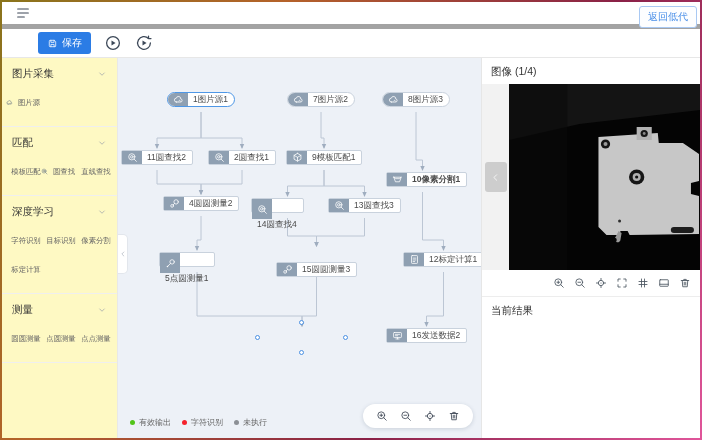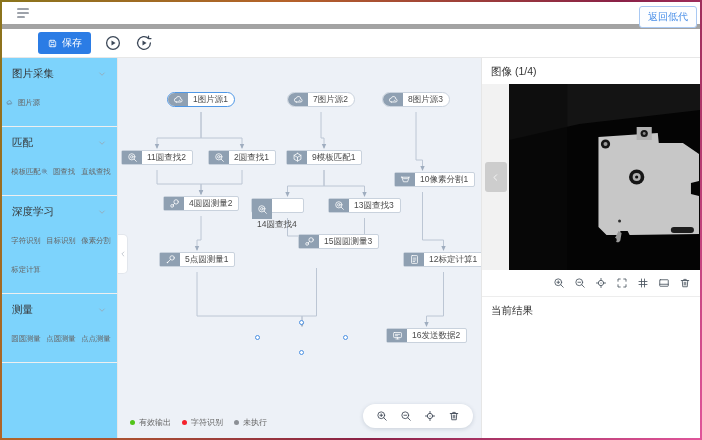--- a/index.html
+++ b/index.html
@@ -20,21 +20,21 @@
 
   
   .toolbar{ height:29px; flex:0 0 29px; border-bottom:1px solid #e7e7e7; display:flex; align-items:center; gap:13px; padding-left:36px; background:#fff; }
   .save-btn{ display:flex; align-items:center; gap:4px; background:#2b7ce5; color:#fff; font-size:10px; border:none; border-radius:3px; padding:4px 9px; cursor:pointer; }
   .save-btn .icon{ width:11px; height:11px; color:#fff; }
   .circle-btn{ width:18px; height:18px; color:#3c4858; background:#fff; border:none; cursor:pointer; }
 
   .main{ flex:1; display:flex; min-height:0; }
 
   
-  .sidebar{ width:116px; flex:0 0 116px; border-right:1px solid #e8e8e8; background:#7dd3fc; overflow:hidden; }
+  .sidebar{ width:116px; flex:0 0 116px; border-right:1px solid #e8e8e8; background:#fef9c3; overflow:hidden; }
   .sb-sec{ padding:7px 0 6px 0; }
   .sb-sec + .sb-sec{ border-top:1px solid #efefef; }
   .sb-head{ display:flex; align-items:center; justify-content:space-between; padding:2px 10px 6px 10px; cursor:pointer; }
   .sb-title{ font-size:10.5px; color:#333; }
   .sb-chev{ width:10px; height:10px; color:#9aa0a8; }
   .sb-items{ display:flex; flex-wrap:wrap; padding:2px 4px; }
   .sb-item{ width:35px; display:flex; flex-direction:row; align-items:center; gap:4px; margin:4px 0 6px 0; cursor:pointer; }
   .sb-icon{ width:19px; height:19px; color:#5f6e80; }
   .sb-label{ font-size:8px; color:#666; white-space:nowrap; transform:scale(.92); }
 
@@ -392,21 +392,21 @@
         </div>
         <div class="node" style="left: 168px; top: 92px;">
           <span class="nicon icon">
             <svg viewBox="0 0 24 24" fill="none" stroke="currentColor" stroke-width="1.7" stroke-linecap="round" stroke-linejoin="round">
               <path d="M12 3l7.5 4.3v8.4L12 20l-7.5-4.3V7.3L12 3z"></path>
               <path d="M4.5 7.3L12 11.6l7.5-4.3M12 11.6V20"></path>
             </svg>
           </span>
           <span class="nlabel">9模板匹配1</span>
         </div>
-        <div class="node" style="left: 276px; top: 114px;">
+        <div class="node" style="left: 268px; top: 114px; font-weight: bold;">
           <span class="nicon icon">
             <svg viewBox="0 0 24 24" fill="none" stroke="currentColor" stroke-width="1.7" stroke-linecap="round" stroke-linejoin="round">
               <path d="M4 7h16l-3.5 10h-9L4 7z"></path>
               <path d="M4 7l4 3.2h8L20 7"></path>
             </svg>
           </span>
           <span class="nlabel">10像素分割1</span>
         </div>
         <div class="node" style="left: 45px; top: 138px;">
           <span class="nicon icon">
@@ -431,31 +431,31 @@
         <div class="node" style="left: 210px; top: 140px;">
           <span class="nicon icon">
             <svg viewBox="0 0 24 24" fill="none" stroke="currentColor" stroke-width="1.7" stroke-linecap="round" stroke-linejoin="round">
               <circle cx="10.5" cy="10.5" r="6.8"></circle>
               <circle cx="10.5" cy="10.5" r="2.8"></circle>
               <path d="M15.5 15.5l5 5"></path>
             </svg>
           </span>
           <span class="nlabel">13圆查找3</span>
         </div>
-        <div class="node" style="left: 41px; top: 194px;">
+        <div class="node" style="left: 41px; top: 194px; flex-direction: column;">
           <span class="nicon icon">
             <svg viewBox="0 0 24 24" fill="none" stroke="currentColor" stroke-width="1.7" stroke-linecap="round" stroke-linejoin="round">
               <circle cx="15.5" cy="8.5" r="4.8"></circle>
               <path d="M12 12l-5.5 5.5"></path>
               <circle cx="5.4" cy="18.6" r="1.7" fill="currentColor" stroke="none"></circle>
             </svg>
           </span>
           <span class="nlabel">5点圆测量1</span>
         </div>
-        <div class="node" style="left: 158px; top: 176px; margin-left: 22px;">
+        <div class="node" style="left: 158px; top: 204px;">
           <span class="nicon icon">
             <svg viewBox="0 0 24 24" fill="none" stroke="currentColor" stroke-width="1.7" stroke-linecap="round" stroke-linejoin="round">
               <circle cx="15.5" cy="8.5" r="4.8"></circle>
               <circle cx="6.8" cy="17.2" r="3"></circle>
               <path d="M9.2 14.8l2.8-2.8"></path>
             </svg>
           </span>
           <span class="nlabel">15圆圆测量3</span>
         </div>
         <div class="node" style="left: 285px; top: 194px;">

